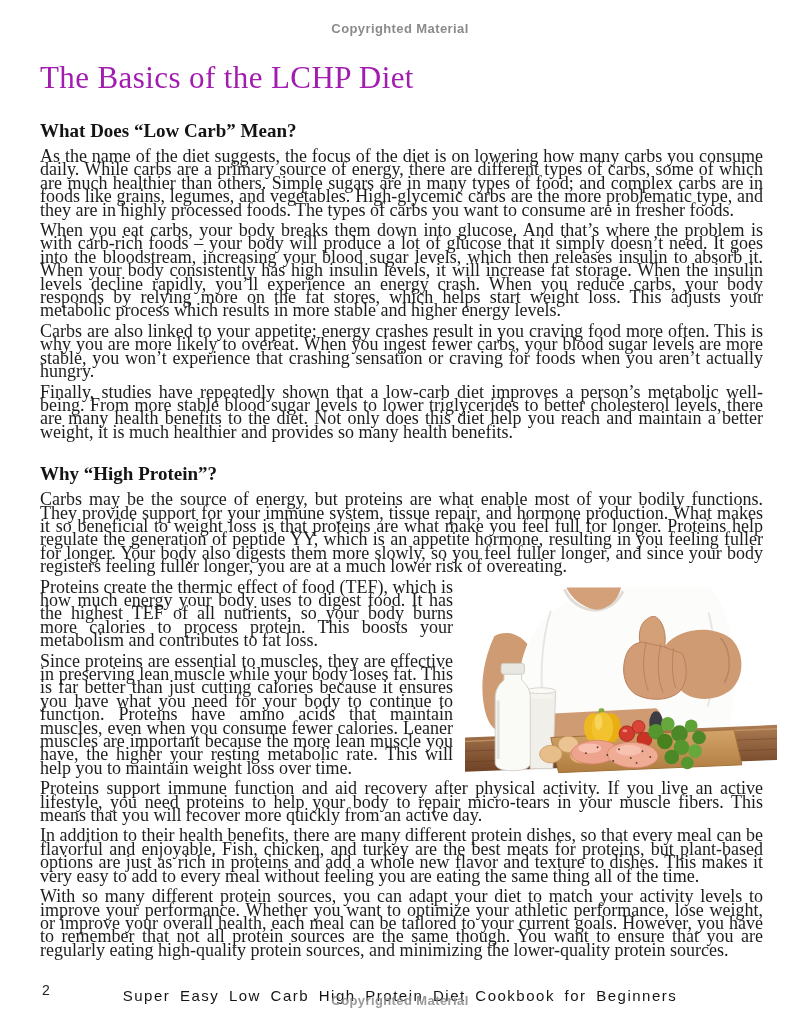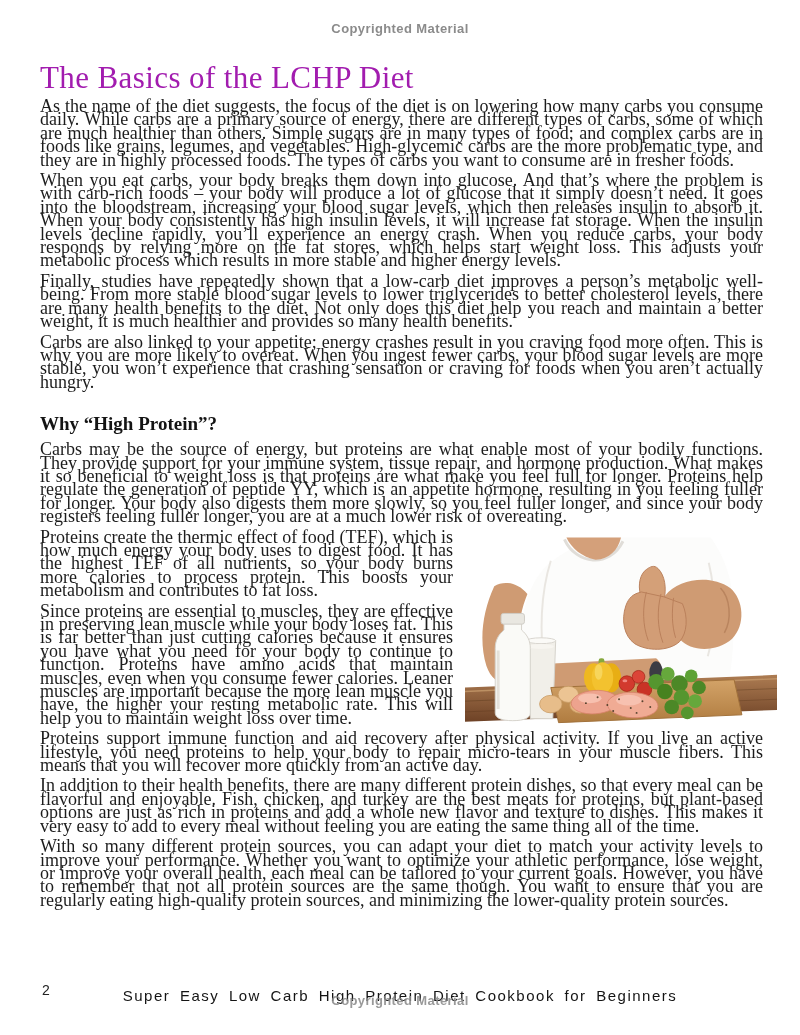--- a/index.html
+++ b/index.html
@@ -65,24 +65,25 @@
 <body>
 
 <div class="page">
 
   <div class="watermark-top">Copyrighted Material</div>
 
   <div class="content">
 
     <h1 class="doc-title">The Basics of the LCHP Diet</h1>
 
+    <h2 class="section-heading">What Does “Low Carb” Mean?</h2>
     <p>As the name of the diet suggests, the focus of the diet is on lowering how many carbs you consume daily. While carbs are a primary source of energy, there are different types of carbs, some of which are much healthier than others. Simple sugars are in many types of food; and complex carbs are in foods like grains, legumes, and vegetables. High-glycemic carbs are the more problematic type, and they are in highly processed foods. The types of carbs you want to consume are in fresher foods.</p>
     <p>When you eat carbs, your body breaks them down into glucose. And that’s where the problem is with carb-rich foods – your body will produce a lot of glucose that it simply doesn’t need. It goes into the bloodstream, increasing your blood sugar levels, which then releases insulin to absorb it. When your body consistently has high insulin levels, it will increase fat storage. When the insulin levels decline rapidly, you’ll experience an energy crash. When you reduce carbs, your body responds by relying more on the fat stores, which helps start weight loss. This adjusts your metabolic process which results in more stable and higher energy levels.</p>
+    <p>Carbs are also linked to your appetite; energy crashes result in you craving food more often. This is why you are more likely to overeat. When you ingest fewer carbs, your blood sugar levels are more stable, you won’t experience that crashing sensation or craving for foods when you aren’t actually hungry.</p>
     <p>Finally, studies have repeatedly shown that a low-carb diet improves a person’s metabolic well-being. From more stable blood sugar levels to lower triglycerides to better cholesterol levels, there are many health benefits to the diet. Not only does this diet help you reach and maintain a better weight, it is much healthier and provides so many health benefits.</p>
-    <p>Carbs are also linked to your appetite; energy crashes result in you craving food more often. This is why you are more likely to overeat. When you ingest fewer carbs, your blood sugar levels are more stable, you won’t experience that crashing sensation or craving for foods when you aren’t actually hungry.</p>
 
     <h2 class="section-heading">Why “High Protein”?</h2>
     <p>Carbs may be the source of energy, but proteins are what enable most of your bodily functions. They provide support for your immune system, tissue repair, and hormone production. What makes it so beneficial to weight loss is that proteins are what make you feel full for longer. Proteins help regulate the generation of peptide YY, which is an appetite hormone, resulting in you feeling fuller for longer. Your body also digests them more slowly, so you feel fuller longer, and since your body registers feeling fuller longer, you are at a much lower risk of overeating.</p>
 
     <div class="photo-float">
       <svg viewBox="0 0 320 190" xmlns="http://www.w3.org/2000/svg">
         <defs>
           <linearGradient id="wood" x1="0" y1="0" x2="0" y2="1">
             <stop offset="0" stop-color="#ad7c52"></stop>
             <stop offset="1" stop-color="#6e4226"></stop>

